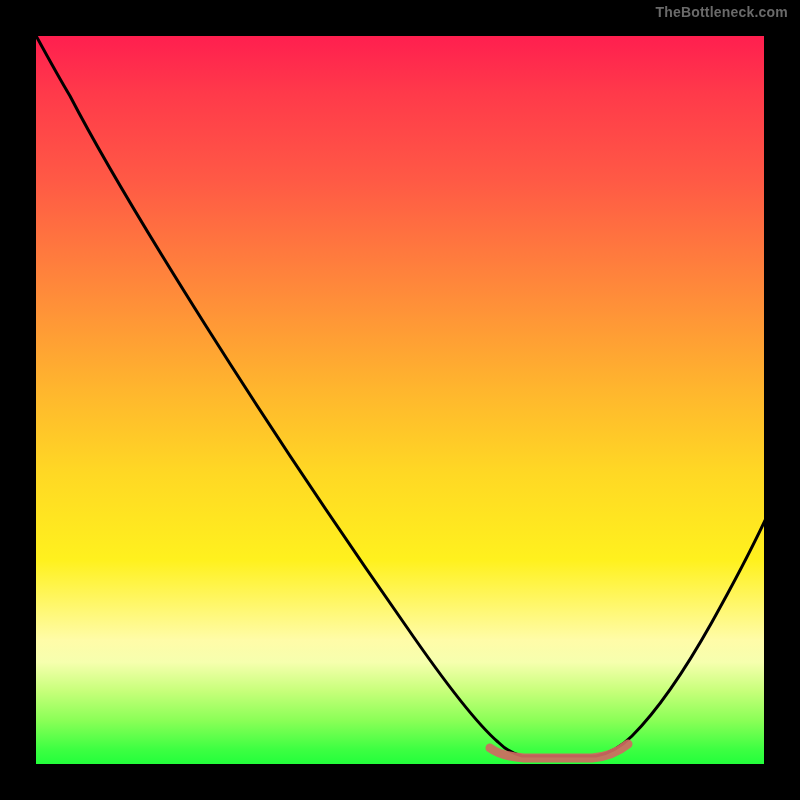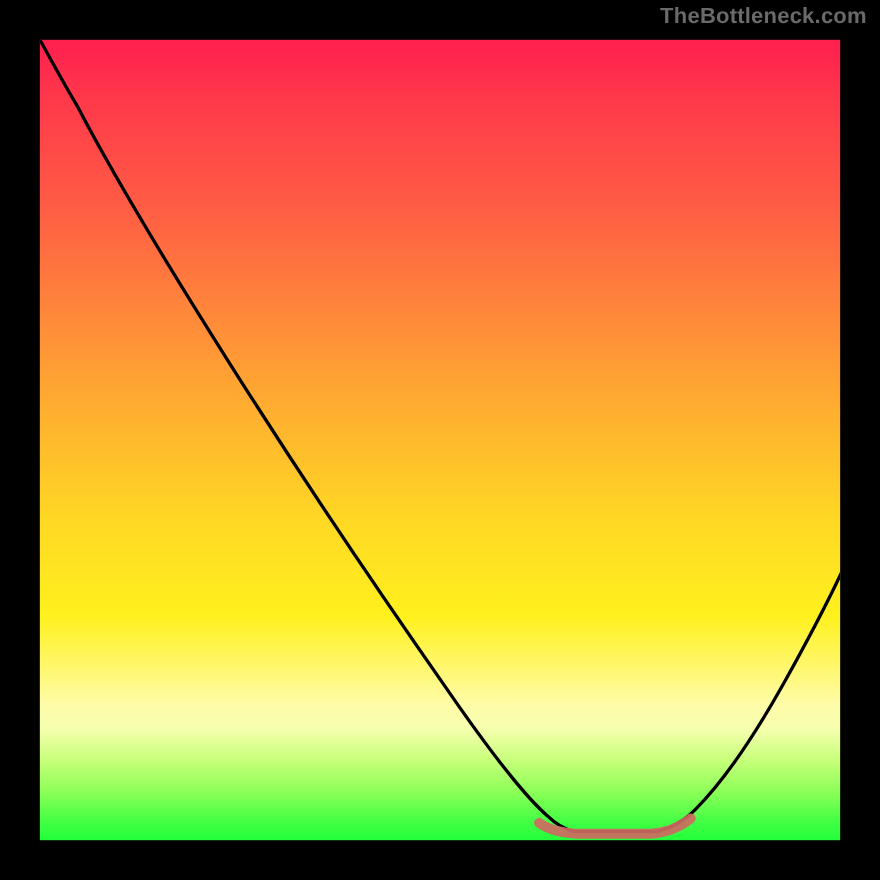--- a/index.html
+++ b/index.html
@@ -17,21 +17,21 @@
     left: 0;
     width: 800px;
     height: 800px;
     background: #000;
   }
   .watermark {
     position: absolute;
     top: 4px;
     right: 12px;
     color: #6a6a6a;
-    font-size: 20px;
+    font-size: 14px;
     font-weight: 600;
     letter-spacing: 0.2px;
     z-index: 20;
     user-select: none;
   }
   .plot-area {
     position: absolute;
     left: 36px;
     top: 36px;
     width: 728px;

